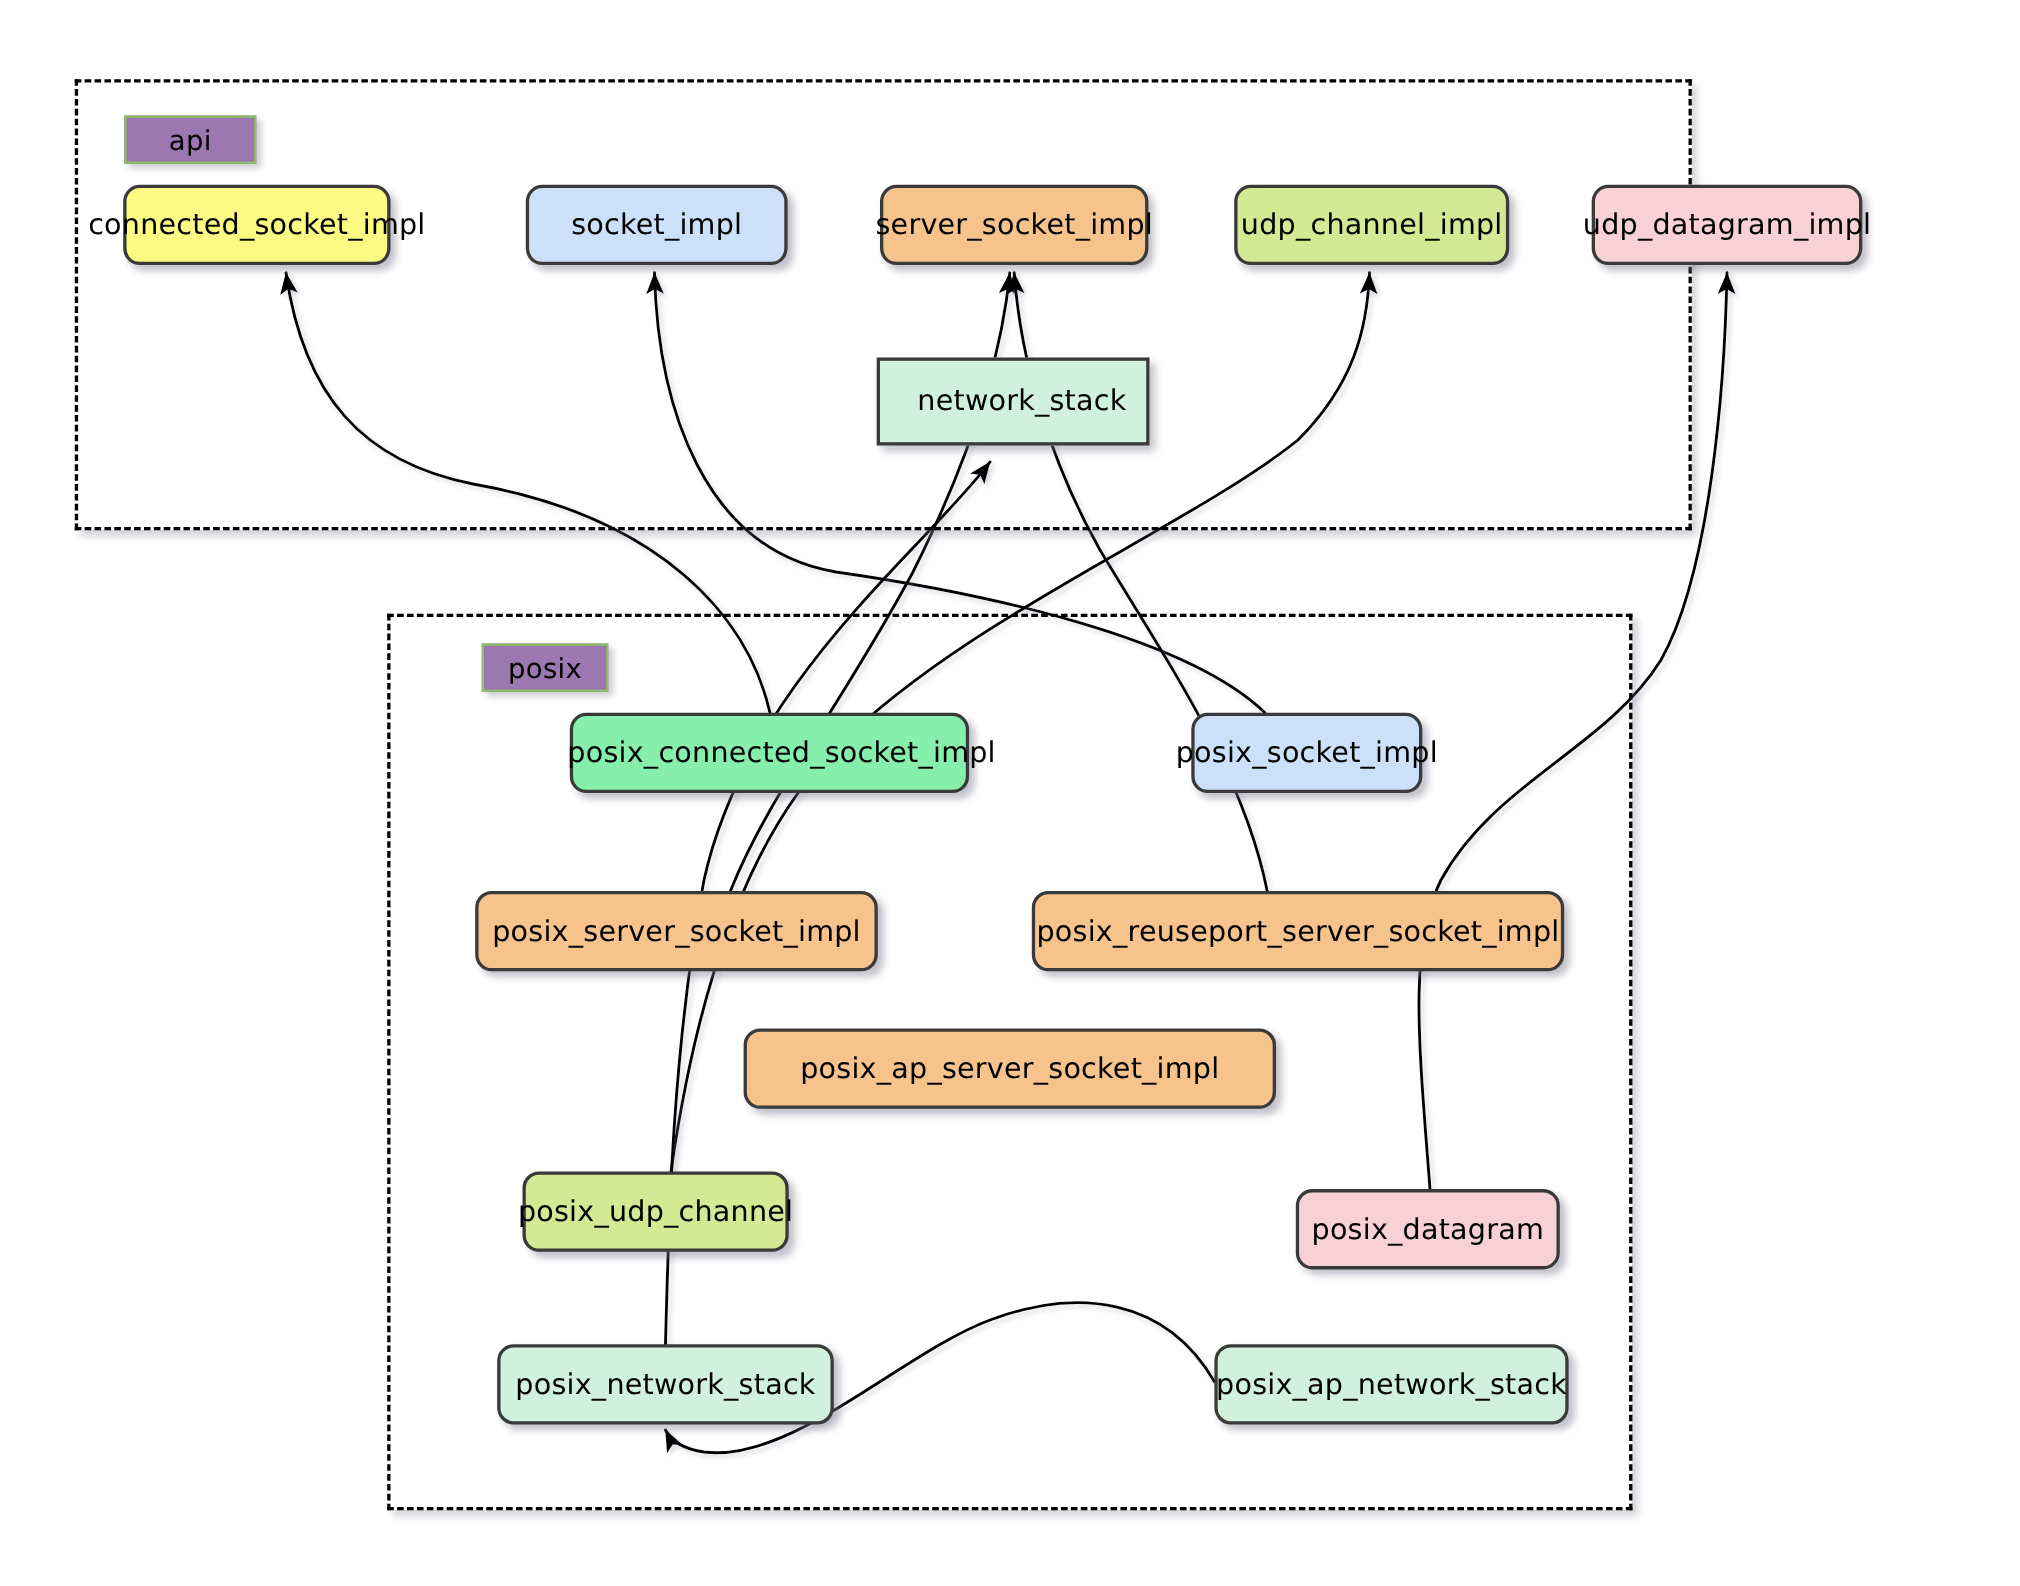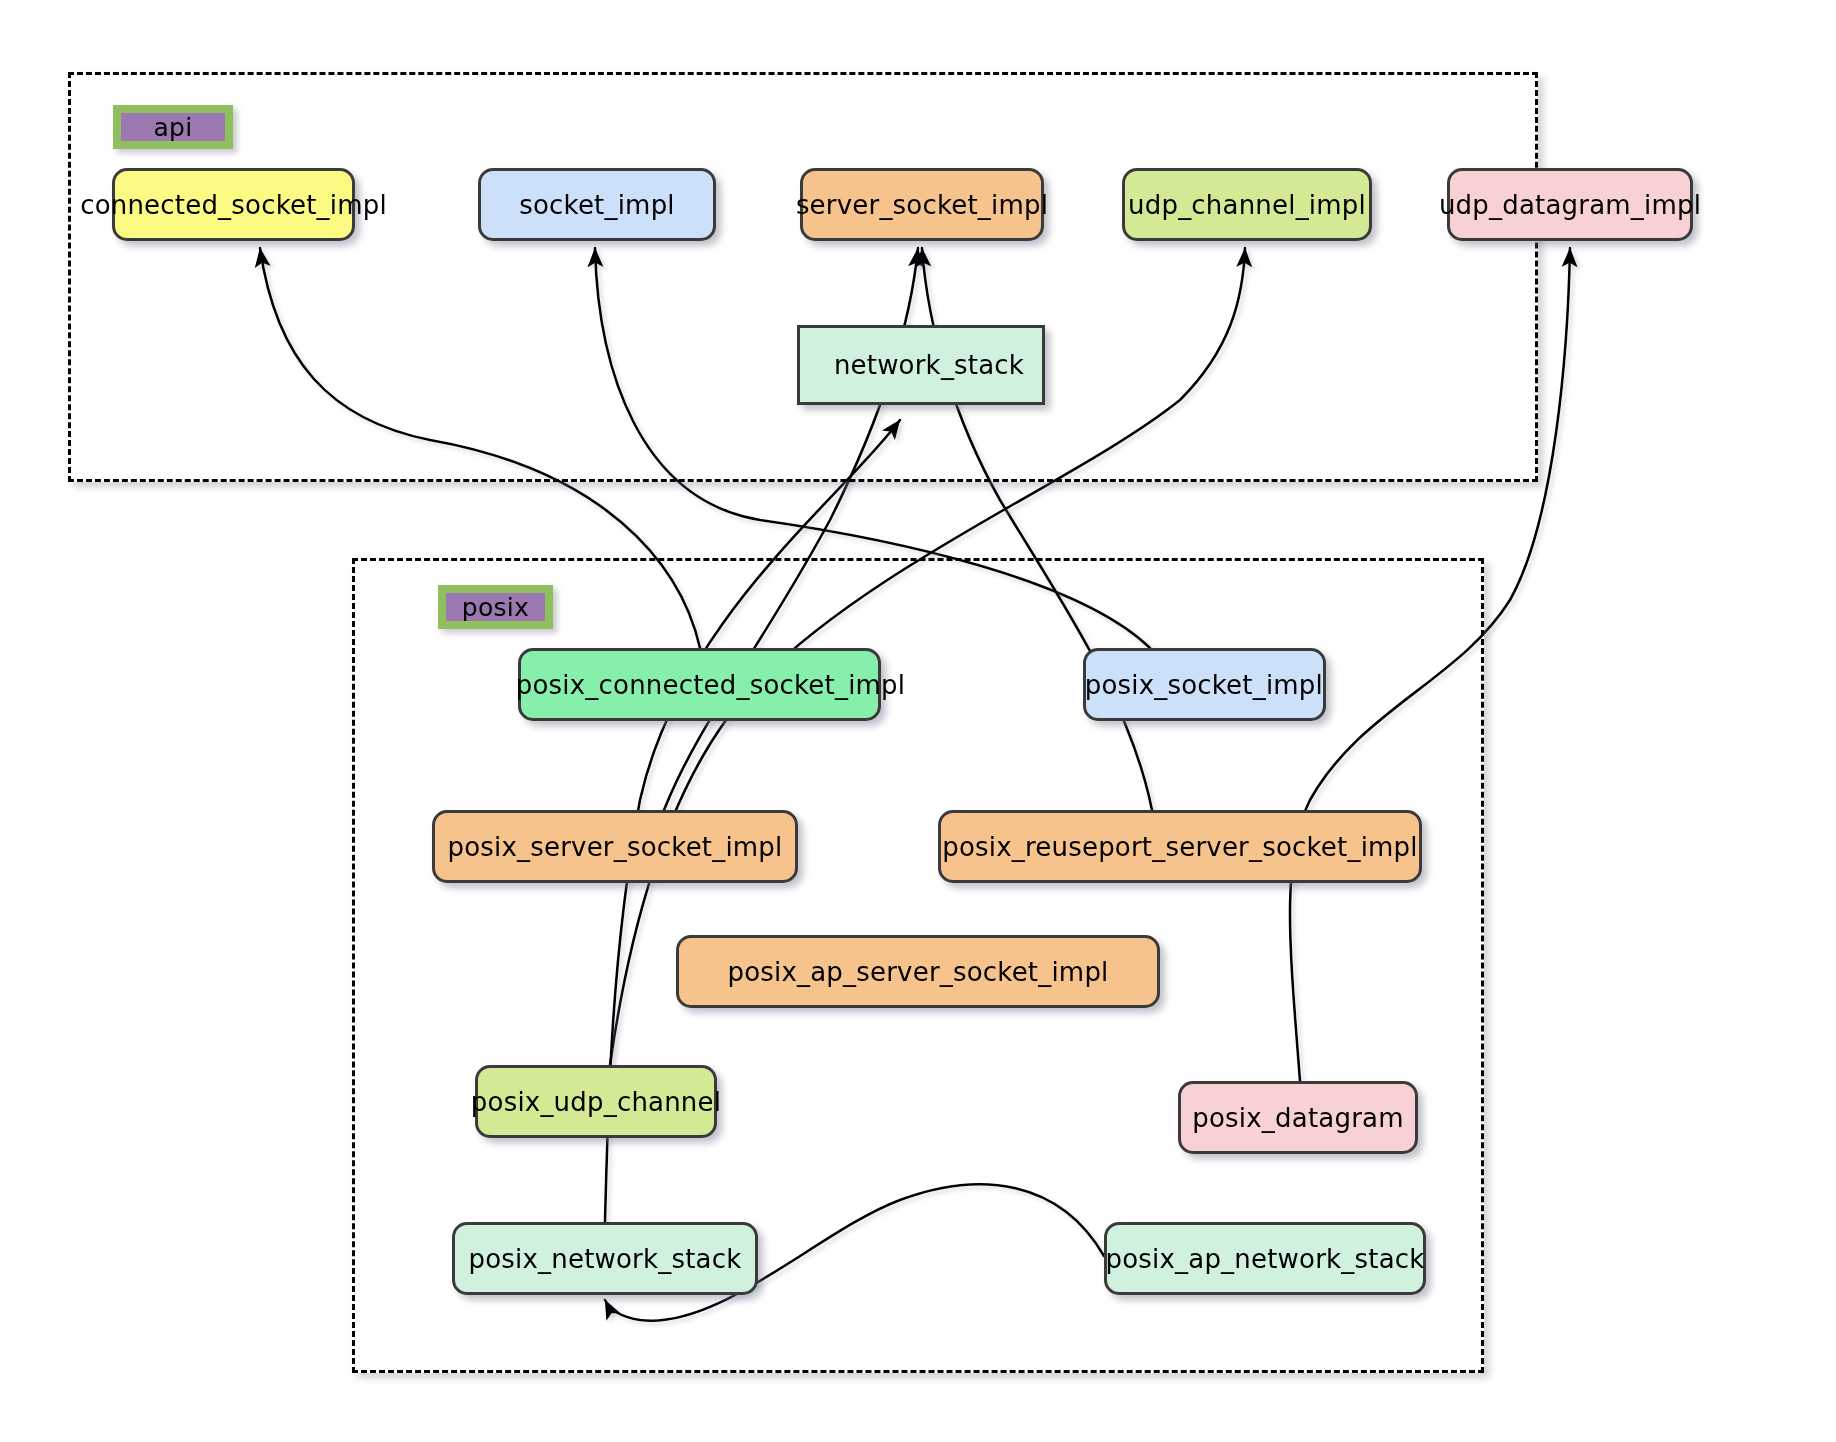--- a/index.html
+++ b/index.html
@@ -32,21 +32,21 @@
   .pkg-shadow {
     position: absolute;
     background: transparent;
     box-shadow: 5px 5px 7px rgba(120,120,140,0.33);
     box-sizing: border-box;
     pointer-events: none;
   }
   .pkg-label {
     position: absolute;
     background: #9B79B0;
-    border: 8px solid #7f1d1d;
+    border: 2px solid #7f1d1d;
     box-sizing: border-box;
     display: flex;
     align-items: center;
     justify-content: center;
     color: #000000;
     font-size: 25px;
     box-shadow: 4px 4px 6px rgba(120,120,140,0.4);
     letter-spacing: 0.3px;
   }
   .node {
@@ -119,21 +119,21 @@
       </div>
       <div class="node" style="left: 1447px; top: 168px; width: 246px; height: 73px; background: rgb(248, 209, 213); border-color: rgb(58, 58, 58);">
         <span>udp_datagram_impl</span>
       </div>
       <div class="node square" style="left: 797px; top: 325px; width: 248px; height: 80px; background: rgb(207, 241, 221); border-color: rgb(58, 58, 58); padding-left: 16px;">
         <span>network_stack</span>
       </div>
       <div class="node" style="left: 518px; top: 648px; width: 363px; height: 73px; background: #86efac; border-color: rgb(58, 58, 58); padding-left: 22px;">
         <span>posix_connected_socket_impl</span>
       </div>
-      <div class="node" style="left: 1083px; top: 648px; width: 243px; height: 73px; background: rgb(204, 225, 249); border-color: rgb(58, 58, 58); justify-content: flex-end;">
+      <div class="node" style="left: 1083px; top: 648px; width: 210px; height: 73px; background: rgb(204, 225, 249); border-color: rgb(58, 58, 58);">
         <span>posix_socket_impl</span>
       </div>
       <div class="node" style="left: 432px; top: 810px; width: 366px; height: 73px; background: rgb(246, 195, 141); border-color: rgb(58, 58, 58);">
         <span>posix_server_socket_impl</span>
       </div>
       <div class="node" style="left: 938px; top: 810px; width: 484px; height: 73px; background: rgb(246, 195, 141); border-color: rgb(58, 58, 58);">
         <span>posix_reuseport_server_socket_impl</span>
       </div>
       <div class="node" style="left: 676px; top: 935px; width: 484px; height: 73px; background: rgb(246, 195, 141); border-color: rgb(58, 58, 58);">
         <span>posix_ap_server_socket_impl</span>

